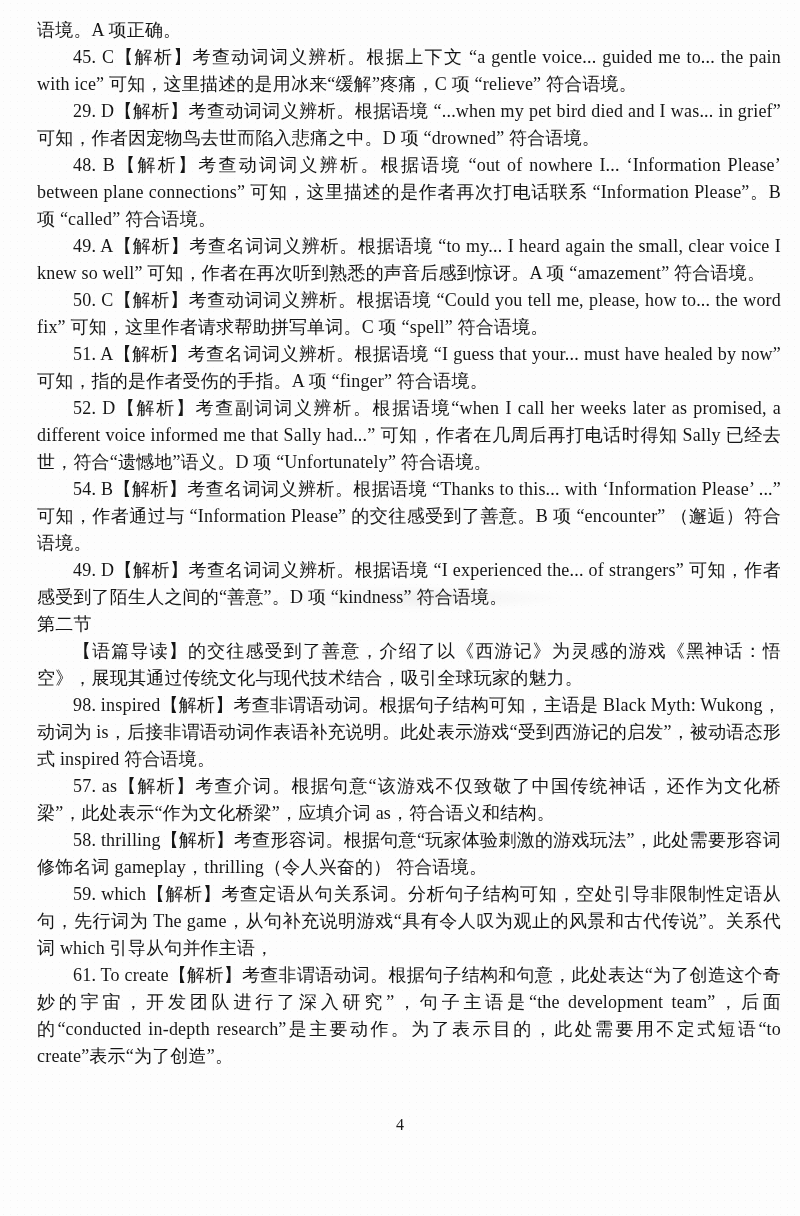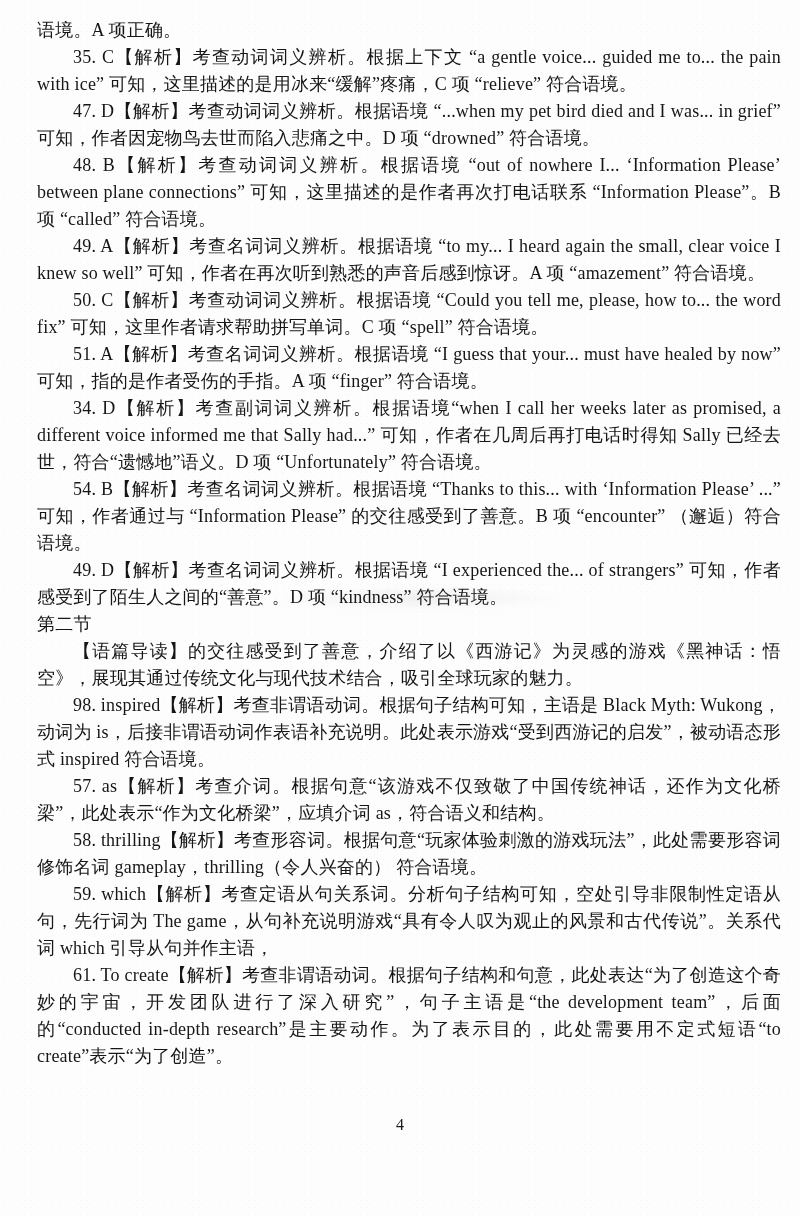--- a/index.html
+++ b/index.html
@@ -57,27 +57,27 @@
 </style>
 </head>
 <body>
 
 <div class="page">
 
   <div class="scan-artifact"></div>
 
   <div class="content">
     <p class="para">语境。A 项正确。</p>
-    <p class="para indent">35. C【解析】考查动词词义辨析。根据上下文 “a gentle voice... guided me to... the pain with ice” 可知，这里描述的是用冰来“缓解”疼痛，C 项 “relieve” 符合语境。</p>
-    <p class="para indent">47. D【解析】考查动词词义辨析。根据语境 “...when my pet bird died and I was... in grief” 可知，作者因宠物鸟去世而陷入悲痛之中。D 项 “drowned” 符合语境。</p>
+    <p class="para indent">45. C【解析】考查动词词义辨析。根据上下文 “a gentle voice... guided me to... the pain with ice” 可知，这里描述的是用冰来“缓解”疼痛，C 项 “relieve” 符合语境。</p>
+    <p class="para indent">29. D【解析】考查动词词义辨析。根据语境 “...when my pet bird died and I was... in grief” 可知，作者因宠物鸟去世而陷入悲痛之中。D 项 “drowned” 符合语境。</p>
     <p class="para indent">48. B【解析】考查动词词义辨析。根据语境 “out of nowhere I... ‘Information Please’ between plane connections” 可知，这里描述的是作者再次打电话联系 “Information Please”。B 项 “called” 符合语境。</p>
     <p class="para indent">49. A【解析】考查名词词义辨析。根据语境 “to my... I heard again the small, clear voice I knew so well” 可知，作者在再次听到熟悉的声音后感到惊讶。A 项 “amazement” 符合语境。</p>
     <p class="para indent">50. C【解析】考查动词词义辨析。根据语境 “Could you tell me, please, how to... the word fix” 可知，这里作者请求帮助拼写单词。C 项 “spell” 符合语境。</p>
     <p class="para indent">51. A【解析】考查名词词义辨析。根据语境 “I guess that your... must have healed by now” 可知，指的是作者受伤的手指。A 项 “finger” 符合语境。</p>
-    <p class="para indent">34. D【解析】考查副词词义辨析。根据语境“when I call her weeks later as promised, a different voice informed me that Sally had...” 可知，作者在几周后再打电话时得知 Sally 已经去世，符合“遗憾地”语义。D 项 “Unfortunately” 符合语境。</p>
+    <p class="para indent">52. D【解析】考查副词词义辨析。根据语境“when I call her weeks later as promised, a different voice informed me that Sally had...” 可知，作者在几周后再打电话时得知 Sally 已经去世，符合“遗憾地”语义。D 项 “Unfortunately” 符合语境。</p>
     <p class="para indent">54. B【解析】考查名词词义辨析。根据语境 “Thanks to this... with ‘Information Please’ ...” 可知，作者通过与 “Information Please” 的交往感受到了善意。B 项 “encounter” （邂逅）符合语境。</p>
     <p class="para indent">49. D【解析】考查名词词义辨析。根据语境 “I experienced the... of strangers” 可知，作者感受到了陌生人之间的“善意”。D 项 “kindness” 符合语境。</p>
     <p class="para">第二节</p>
     <p class="para indent">【语篇导读】的交往感受到了善意，介绍了以《西游记》为灵感的游戏《黑神话：悟空》，展现其通过传统文化与现代技术结合，吸引全球玩家的魅力。</p>
     <p class="para indent">98. inspired【解析】考查非谓语动词。根据句子结构可知，主语是 Black Myth: Wukong，动词为 is，后接非谓语动词作表语补充说明。此处表示游戏“受到西游记的启发”，被动语态形式 inspired 符合语境。</p>
     <p class="para indent">57. as【解析】考查介词。根据句意“该游戏不仅致敬了中国传统神话，还作为文化桥梁”，此处表示“作为文化桥梁”，应填介词 as，符合语义和结构。</p>
     <p class="para indent">58. thrilling【解析】考查形容词。根据句意“玩家体验刺激的游戏玩法”，此处需要形容词修饰名词 gameplay，thrilling（令人兴奋的） 符合语境。</p>
     <p class="para indent">59. which【解析】考查定语从句关系词。分析句子结构可知，空处引导非限制性定语从句，先行词为 The game，从句补充说明游戏“具有令人叹为观止的风景和古代传说”。关系代词 which 引导从句并作主语，</p>
     <p class="para indent">61. To create【解析】考查非谓语动词。根据句子结构和句意，此处表达“为了创造这个奇妙的宇宙，开发团队进行了深入研究”，句子主语是“the development team”，后面的“conducted in-depth research”是主要动作。为了表示目的，此处需要用不定式短语“to create”表示“为了创造”。</p>
 

